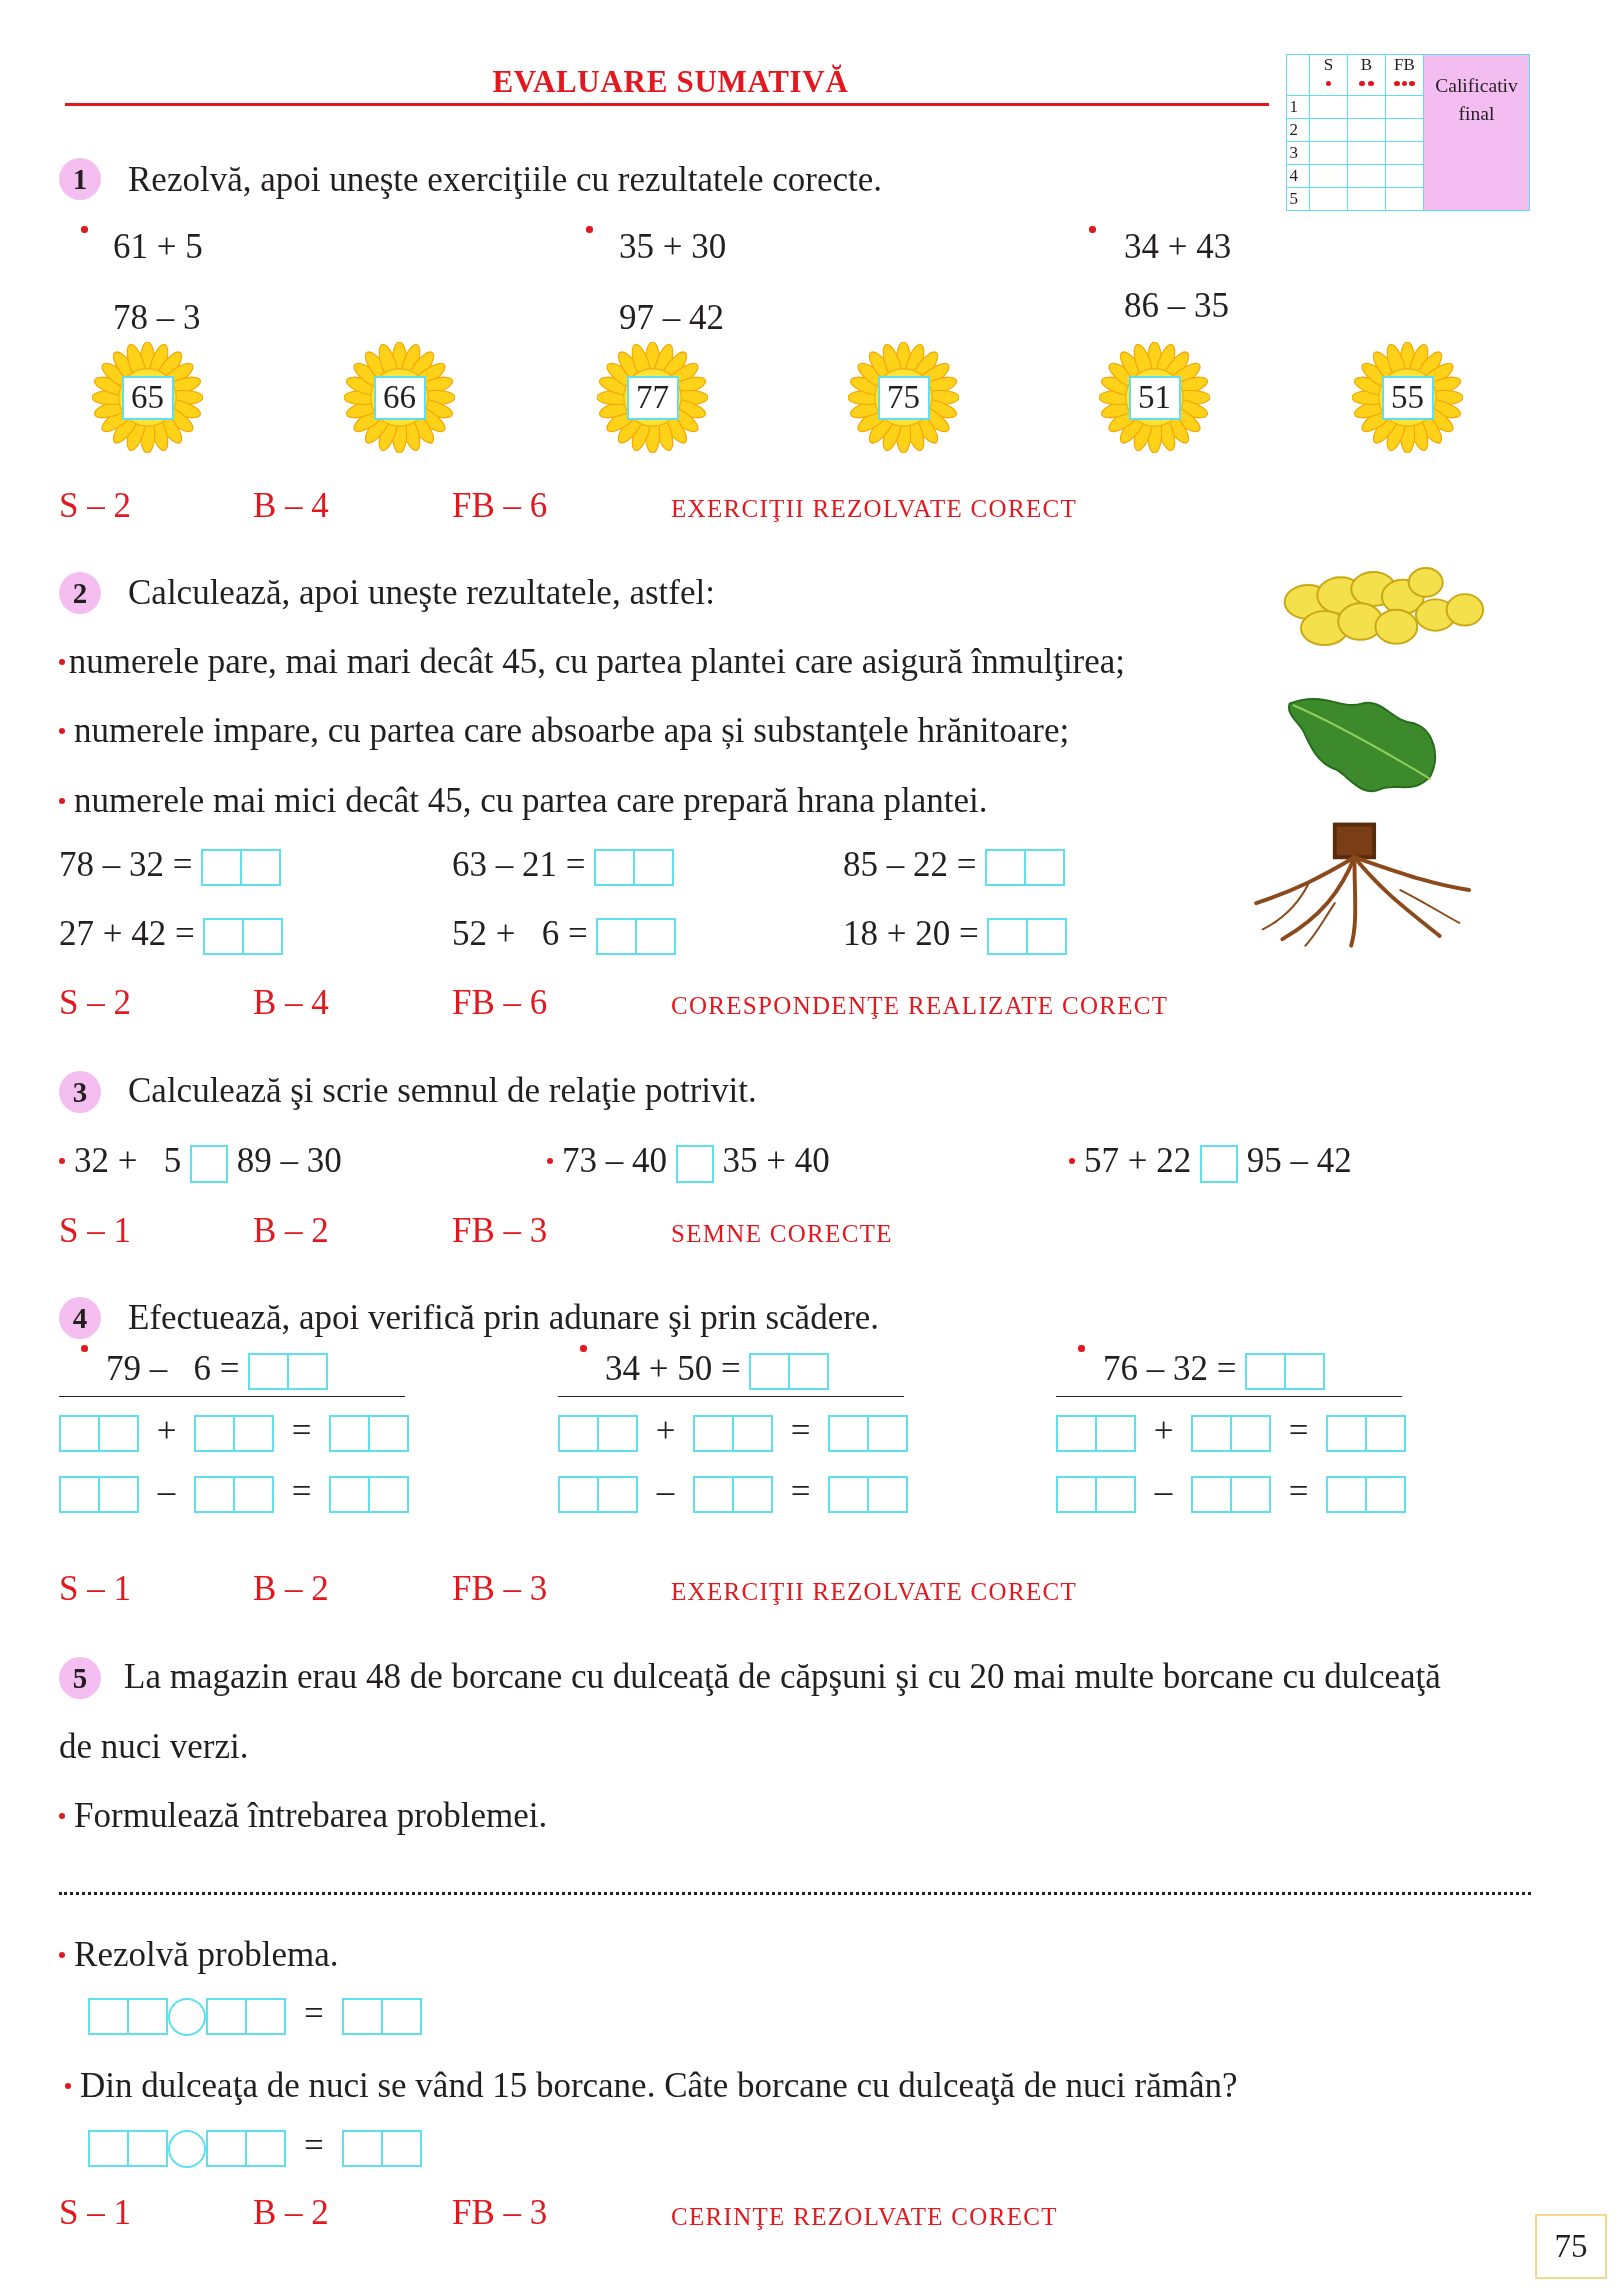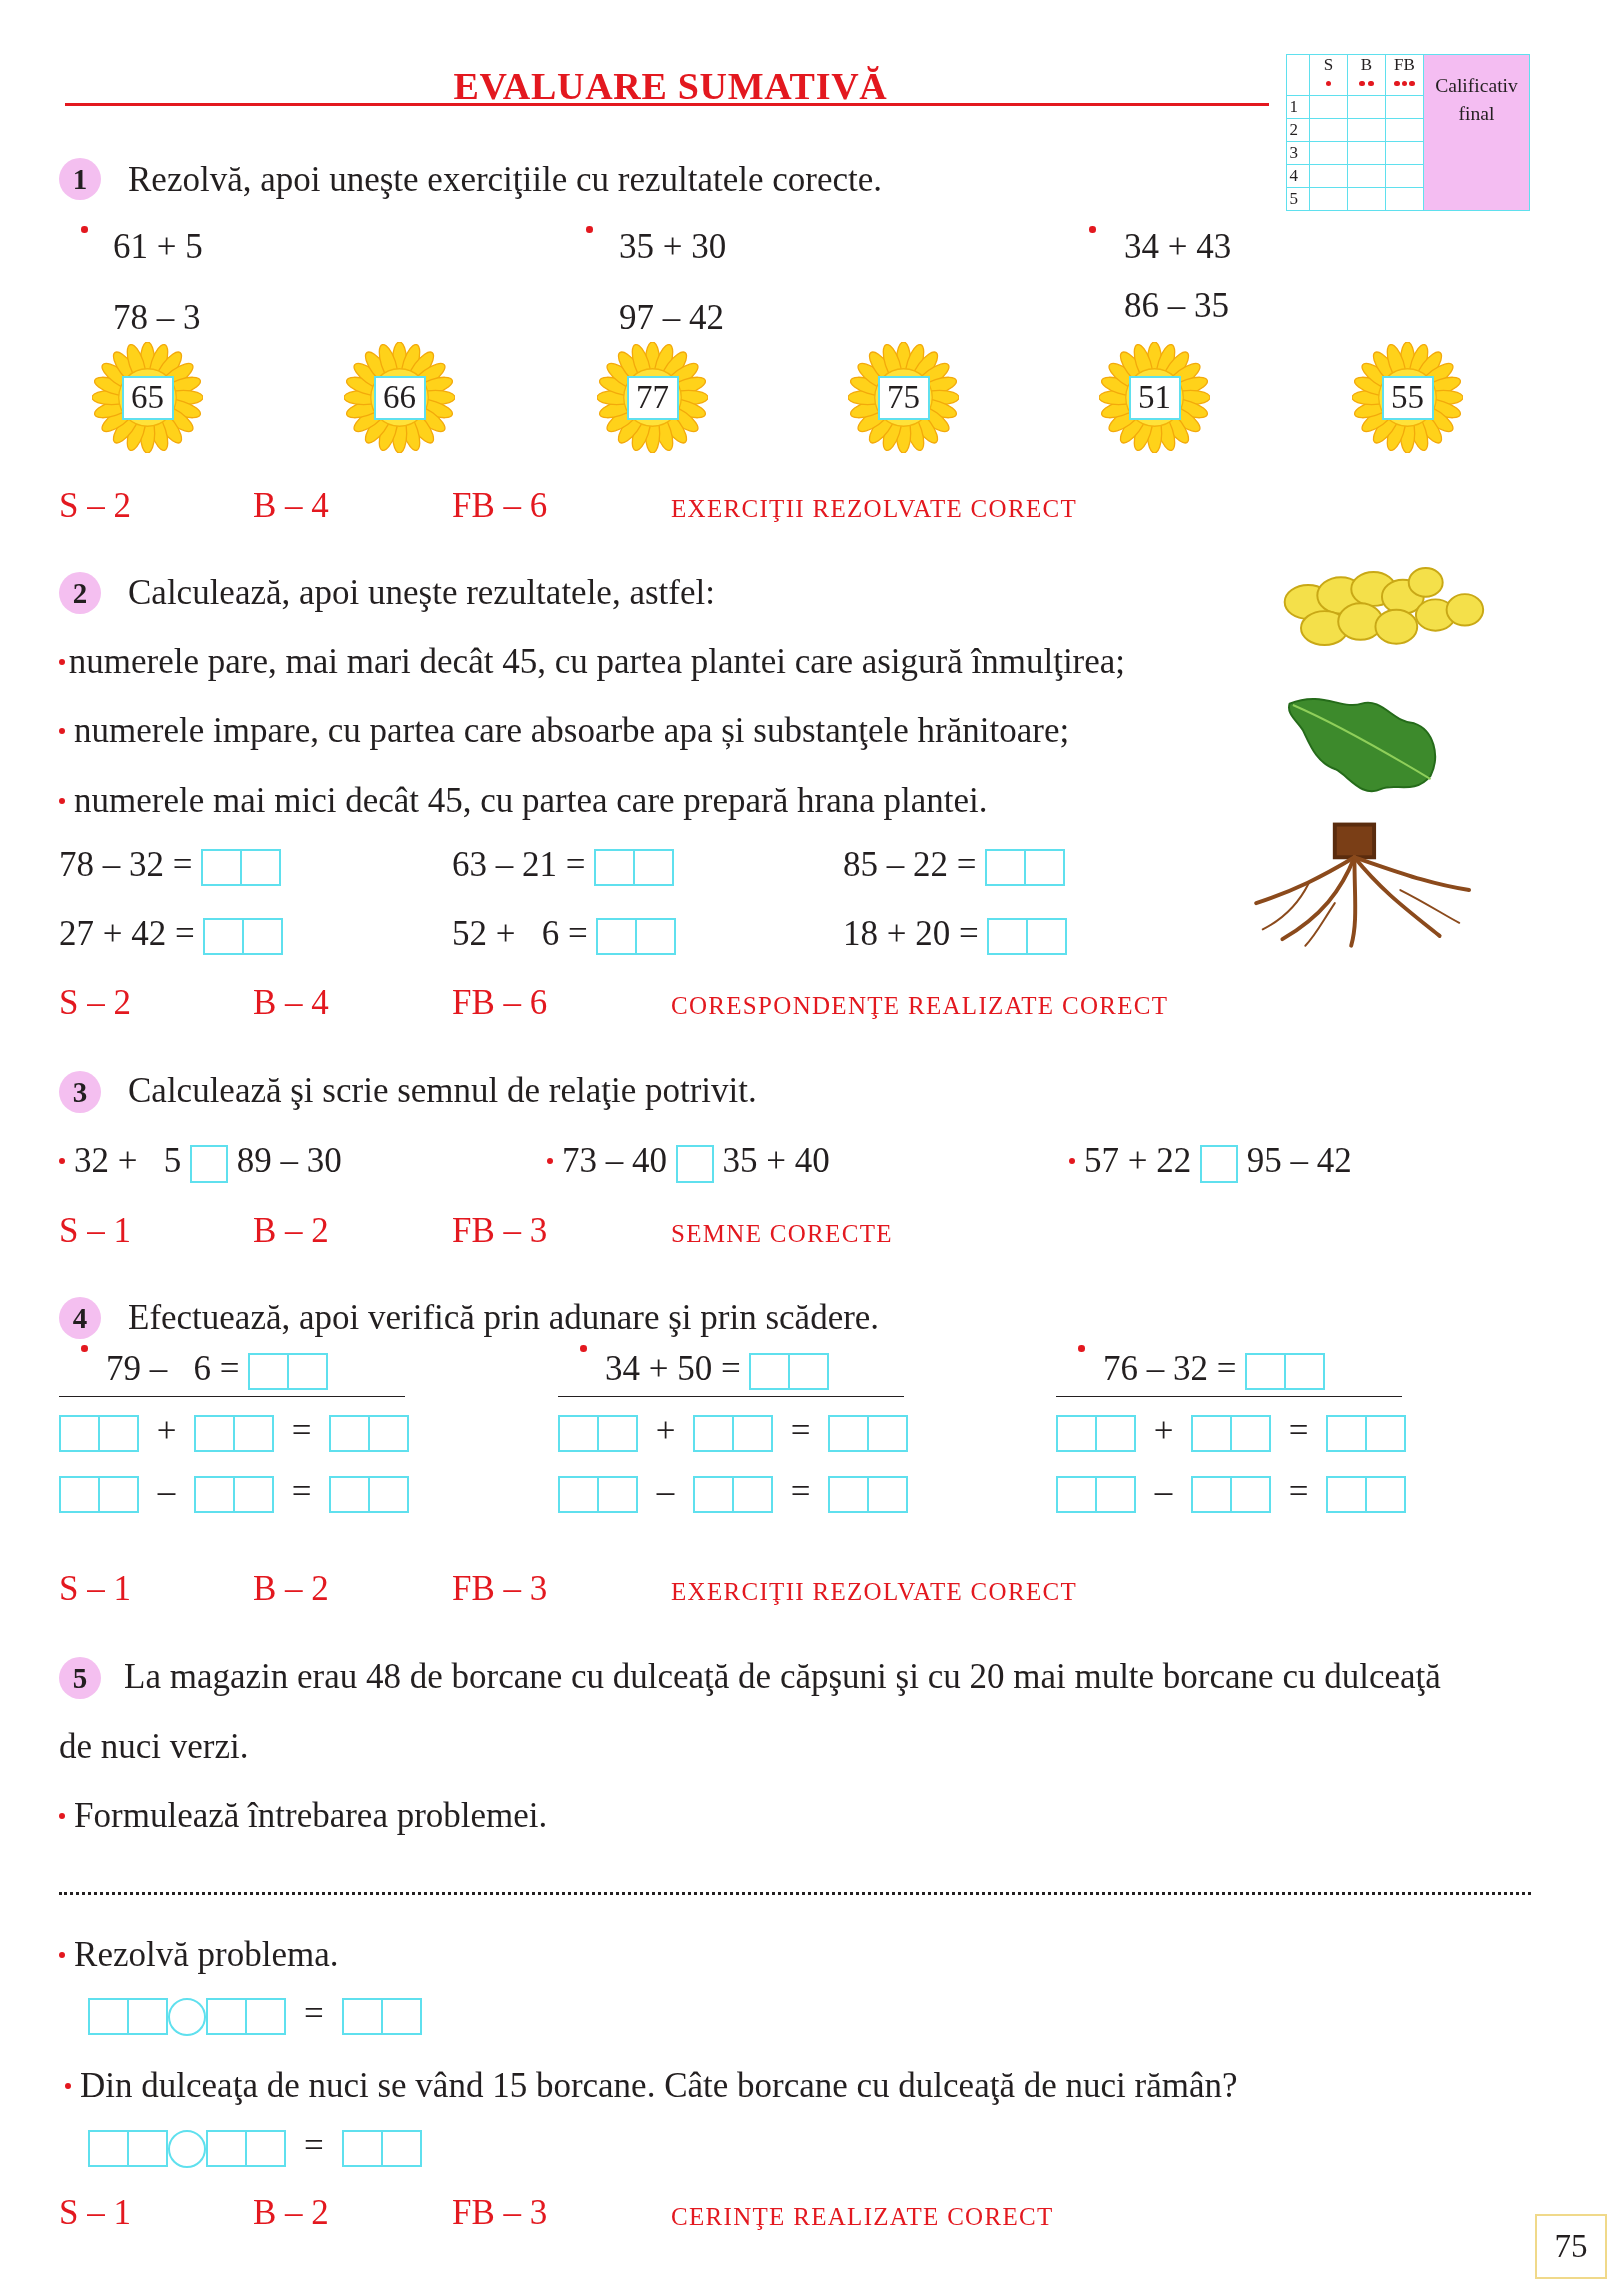--- a/index.html
+++ b/index.html
@@ -1,20 +1,20 @@
 <!DOCTYPE html>
 <html style="font-size:10.5px"><head>
 <meta charset="utf-8">
 <style>
   html, body { margin:0; padding:0; background:#ffffff; }
   body { width:1623px; height:2295px; position:relative; overflow:hidden;
          font-family:"Liberation Serif", "DejaVu Serif", serif; color:#231f20; }
   .abs { position:absolute; }
   .txt { font-size:35px; line-height:1; white-space:nowrap; }
-  .title { left:0; width:1341px; top:64px; text-align:center; font-size:38px; font-weight:bold; color:#e3181f; letter-spacing:0.7px; }
+  .title { left:0; width:1341px; top:64px; text-align:center; font-size:31px; font-weight:bold; color:#e3181f; letter-spacing:0.7px; }
   .title-rule { left:65px; top:103px; width:1204px; height:2.6px; background:#e3181f; }
   .num-badge { width:42px; height:42px; border-radius:50%; background:#f4bff0; color:#231f20;
                font-size:29px; font-weight:bold; display:flex; align-items:center; justify-content:center; }
   .dot { width:6.5px; height:6.5px; border-radius:50%; background:#e3181f; }
   .sdot { display:inline-block; width:5.9px; height:5.9px; border-radius:50%; background:#e3181f; margin-right:9.2px; vertical-align:middle; position:relative; top:-2.6px; }
   .box2 { display:inline-flex; border:2px solid #5fe0ee; height:37px; vertical-align:middle; box-sizing:border-box; }
   .box2 span { width:37px; height:33px; display:block; }
   .box2 span + span { border-left:2px solid #5fe0ee; }
   .box1 { display:inline-block; border:2px solid #5fe0ee; width:38px; height:38px; box-sizing:border-box; vertical-align:middle; }
   .circ { display:inline-block; border:2px solid #5fe0ee; width:38px; height:38px; border-radius:50%; box-sizing:border-box; vertical-align:middle; }
@@ -458,16 +458,16 @@
   <span style="margin:0 9.2px;">=</span>
   <span class="box2">
       <span></span>
       <span></span>
     </span>
 </div>
 
 <div class="abs score" style="left:59px; top:2193px;">S – 1</div>
 <div class="abs score" style="left:253px; top:2193px;">B – 2</div>
 <div class="abs score" style="left:452px; top:2193px;">FB – 3</div>
-<div class="abs caps" style="left:671px; top:2203px;">CERINŢE REALIZATE CORECT</div>
+<div class="abs caps" style="left:671px; top:2203px;">CERINŢE REZOLVATE CORECT</div>
 
 <div class="abs page-box" style="left:1535px; top:2214px;">75</div>
 
 
 </body></html>

